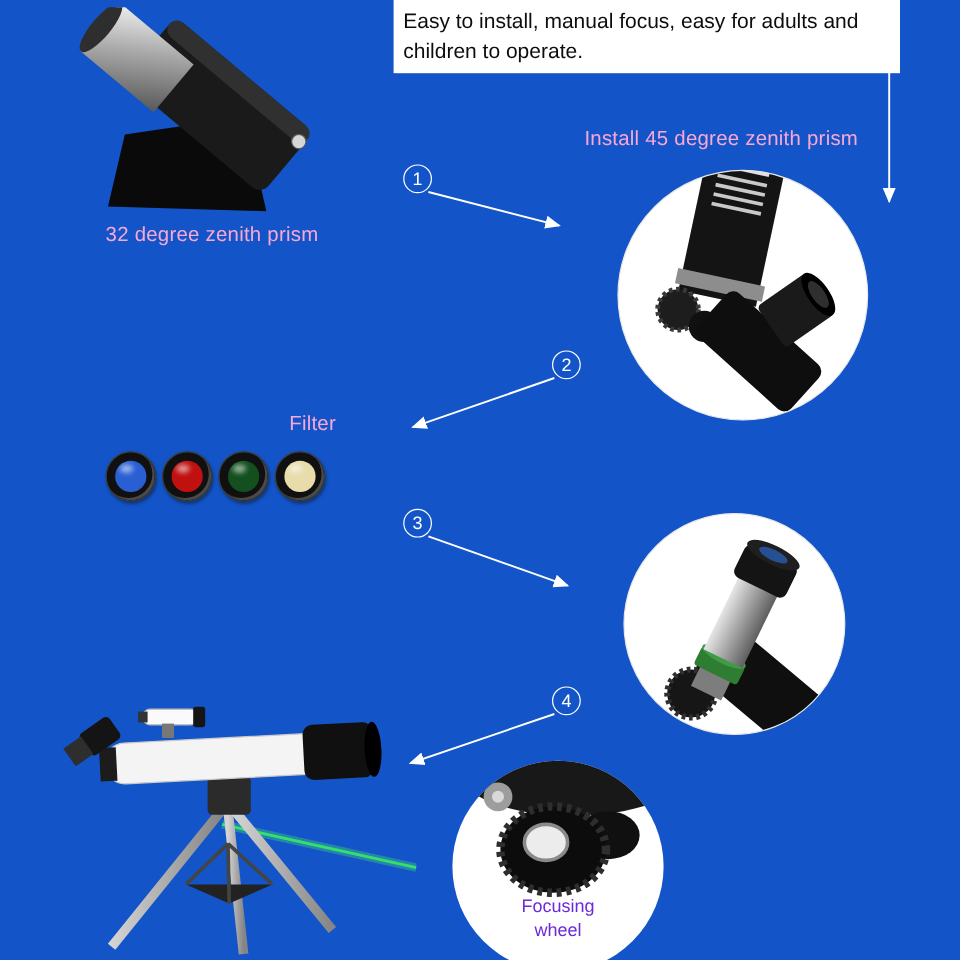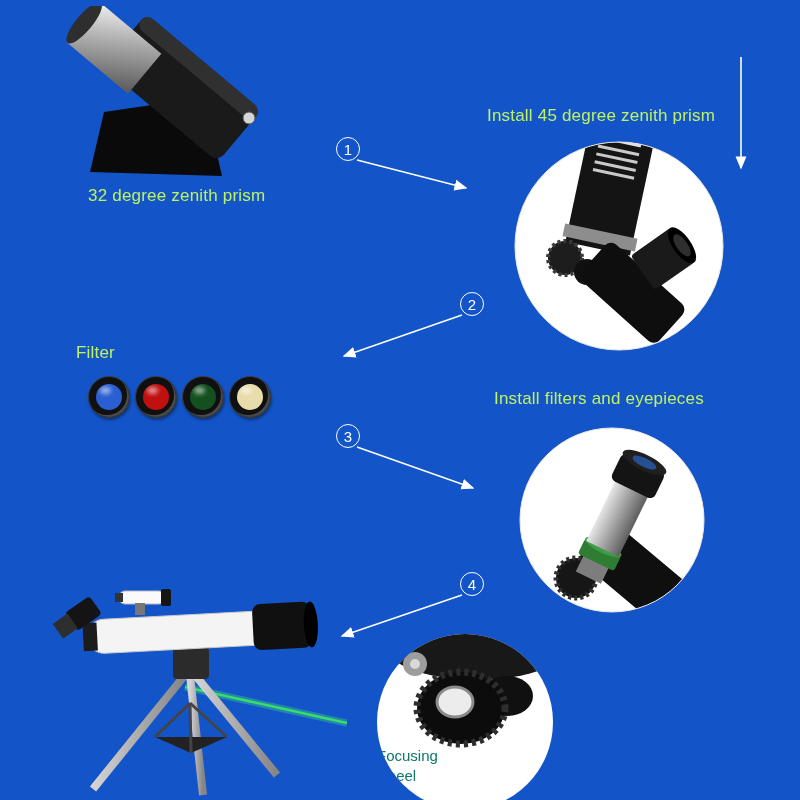--- a/index.html
+++ b/index.html
@@ -1,35 +1,35 @@
 <!DOCTYPE html>
 <html><head>
 <meta charset="utf-8">
 <style>
   * { margin:0; padding:0; box-sizing:border-box; }
   body { font-family:"Liberation Sans", sans-serif; background:#ffffff; }
   .page { position:relative; width:800px; height:800px; overflow:hidden; }
   .abs { position:absolute; }
-  .caption { color:#bef264; font-size:17px; letter-spacing:0.2px; white-space:nowrap; }
+  .caption { color:#f9a8d4; font-size:17px; letter-spacing:0.2px; white-space:nowrap; }
   .intro-box { background:#ffffff; color:#0d0d0d; font-size:17.5px; font-weight:500;
                line-height:1.4; padding:5px 10px 7px 8px; }
   .step-badge { width:24px; height:24px; border:1.7px solid #ffffff; border-radius:50%;
                 color:#ffffff; font-size:15px; display:flex; align-items:center;
                 justify-content:center; }
   .circle-wrap { background:#ffffff; border-radius:50%; overflow:hidden; }
   .filters-row { display:flex; gap:5px; }
   .filter { width:42px; height:42px; border-radius:50%; background:#101010;
             border:1px solid #3c3c3c; position:relative;
             box-shadow: inset -2px -2px 0 #4a4a4a, 1px 2px 3px rgba(0,0,0,0.4); }
   .filter-glass { position:absolute; inset:7px; border-radius:50%; overflow:hidden; }
   .filter-glass::after { content:""; position:absolute; left:16%; top:10%; width:42%;
             height:30%; border-radius:50%; background:rgba(255,255,255,0.55);
             filter:blur(2px); }
-  .fw-caption { position:absolute; left:0; right:0; top:112px; text-align:left;
-                color:#0f766e; font-size:15px; line-height:1.3; }
+  .fw-caption { position:absolute; left:0; right:0; top:112px; text-align:center;
+                color:#6d28d9; font-size:15px; line-height:1.3; }
   .fw-caption span { display:inline-block; width:80px; }
 </style>
 </head>
 <body>
 
 <div class="page" style="background: rgb(19, 85, 200);">
 
   <svg class="abs" style="left:0; top:0; pointer-events:none" width="800" height="800" viewBox="0 0 800 800">
     <defs>
       <marker id="ah" viewBox="0 0 10 10" markerWidth="9" markerHeight="9" refX="8" refY="5" orient="auto">
@@ -38,20 +38,23 @@
     </defs>
     <g stroke="#ffffff" stroke-width="1.6" fill="none">
       <line x1="741" y1="57" x2="741" y2="168" marker-end="url(#ah)"></line>
       <line x1="357" y1="160" x2="466" y2="188" marker-end="url(#ah)"></line>
       <line x1="462" y1="315" x2="344" y2="356" marker-end="url(#ah)"></line>
       <line x1="357" y1="447" x2="473" y2="488" marker-end="url(#ah)"></line>
       <line x1="462" y1="595" x2="342" y2="636" marker-end="url(#ah)"></line>
     </g>
   </svg>
 
+  <div class="abs intro-box" style="left:328px; top:0; width:422px;">
+    <span>Easy to install, manual focus, easy for adults and children to operate.</span>
+  </div>
 
   <svg class="abs" style="left:52px; top:6px" width="235" height="180" viewBox="0 0 235 180">
     <defs>
       <linearGradient id="silv1" x1="0" y1="0" x2="1" y2="1">
         <stop offset="0" stop-color="#f0f0f0"></stop>
         <stop offset="0.45" stop-color="#a8a8a8"></stop>
         <stop offset="1" stop-color="#585858"></stop>
       </linearGradient>
     </defs>
     <polygon points="38,166 170,170 158,118 120,96 52,106" fill="#0a0a0a"></polygon>
@@ -105,38 +108,37 @@
       </g>
       <g transform="rotate(-35 152 116)">
         <rect x="124" y="96" width="50" height="42" rx="4" fill="#1a1a1a"></rect>
         <ellipse cx="172" cy="117" rx="9" ry="21" fill="#000000"></ellipse>
         <ellipse cx="172" cy="117" rx="5.5" ry="13" fill="#2f2f2f"></ellipse>
       </g>
     </g>
     <circle cx="106" cy="106" r="104" fill="none" stroke="#e8e8e8" stroke-width="1"></circle>
   </svg>
 
-  <div class="abs caption" style="left:76px; top:343px; width:180px; text-align:left">Filter</div>
+  <div class="abs caption" style="left:100px; top:343px; width:180px; text-align:right">Filter</div>
 
   <div class="abs filters-row" style="left:88px; top:376px">
     <span class="filter">
       <span class="filter-glass" style="background: rgb(42, 95, 212);"></span>
     </span>
     <span class="filter">
       <span class="filter-glass" style="background: rgb(192, 16, 16);"></span>
     </span>
     <span class="filter">
       <span class="filter-glass" style="background: rgb(20, 80, 31);"></span>
     </span>
     <span class="filter">
       <span class="filter-glass" style="background: rgb(232, 220, 171);"></span>
     </span>
   </div>
 
-  <div class="abs caption" style="left:494px; top:389px">Install filters and eyepieces</div>
 
   <svg class="abs" style="left:518px; top:426px" width="188" height="188" viewBox="0 0 188 188">
     <defs>
       <clipPath id="clip2">
           <circle cx="94" cy="94" r="92"></circle>
         </clipPath>
       <linearGradient id="silv3" x1="0" y1="0" x2="1" y2="0">
         <stop offset="0" stop-color="#e6e6e6"></stop>
         <stop offset="0.5" stop-color="#a2a2a2"></stop>
         <stop offset="1" stop-color="#5e5e5e"></stop>

